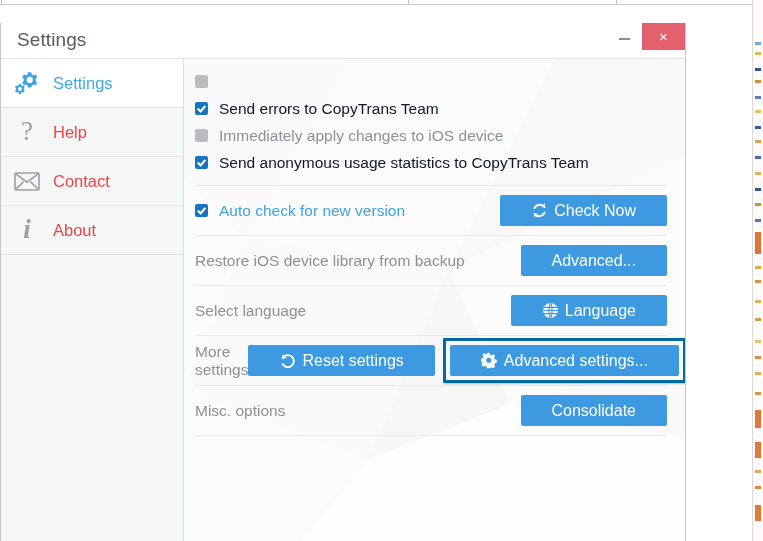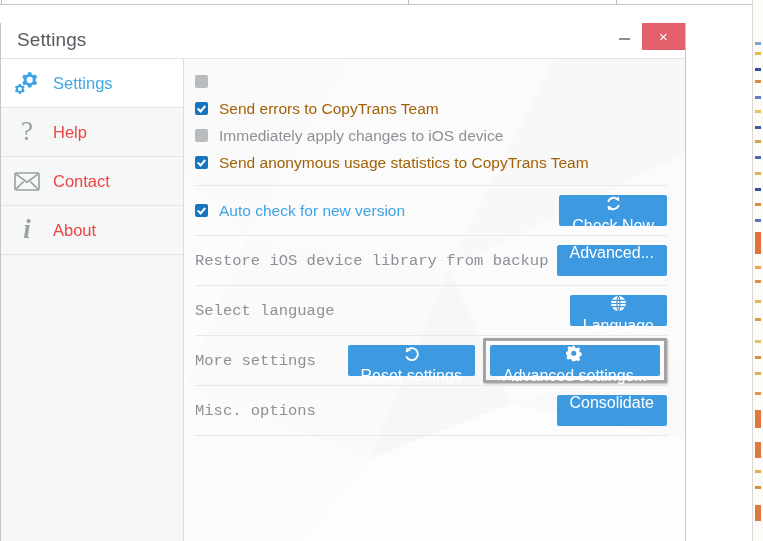--- a/index.html
+++ b/index.html
@@ -191,71 +191,69 @@
     left: 4px; top: 2px;
     width: 3px; height: 6px;
     border: solid #ffffff;
     border-width: 0 2px 2px 0;
     transform: rotate(42deg);
   }
   .cb-label {
     font-size: 15.5px;
     color: #8c9197;
   }
-  .checkrow.on .cb-label { color: #a16207; }
+  .checkrow.on .cb-label { color: #0f172a; }
 
   
   .divider {
     height: 1px;
     background: #e6e8e9;
     margin: 9px 0 0 0;
   }
 
   
   .setrow {
     position: relative;
     display: flex;
     align-items: center;
     height: 49px;
     border-bottom: 1px solid #e6e8e9;
   }
   .setrow .lbl {
     font-size: 15.5px;
     color: #8c9197;
     flex: 1 1 auto;
-    font-family: Liberation Mono, monospace;
   }
   .setrow.cb-row { padding-left: 0; }
   .setrow .cb-inline { display: flex; align-items: center; flex: 1 1 auto; }
 
   .btns { display: flex; align-items: center; gap: 8px; }
 
   .btn {
     background: #3d9ae0;
     color: #ffffff;
     border: none;
     border-radius: 2px;
     font-size: 16px;
     font-family: "Liberation Sans", sans-serif;
     height: 31px;
-    padding: 0 13px;
+    padding: 0 31px;
     display: inline-flex;
     align-items: center;
     gap: 6px;
     cursor: pointer;
     white-space: nowrap;
     line-height: 1;
-    flex-direction: column;
   }
   .btn svg { display: block; }
 
   .btn-wrap-highlight {
     position: relative;
     padding: 4px;
-    border: 3px solid #a3a3a3;
+    border: 3px solid #0369a1;
     border-radius: 1px;
     background: transparent;
     box-sizing: border-box;
     display: inline-flex;
     box-shadow: 1px 1px 2px rgba(0,0,0,0.25);
   }
   .btn-wrap-highlight .btn { height: 31px; }
 </style>
 </head>
 <body>

